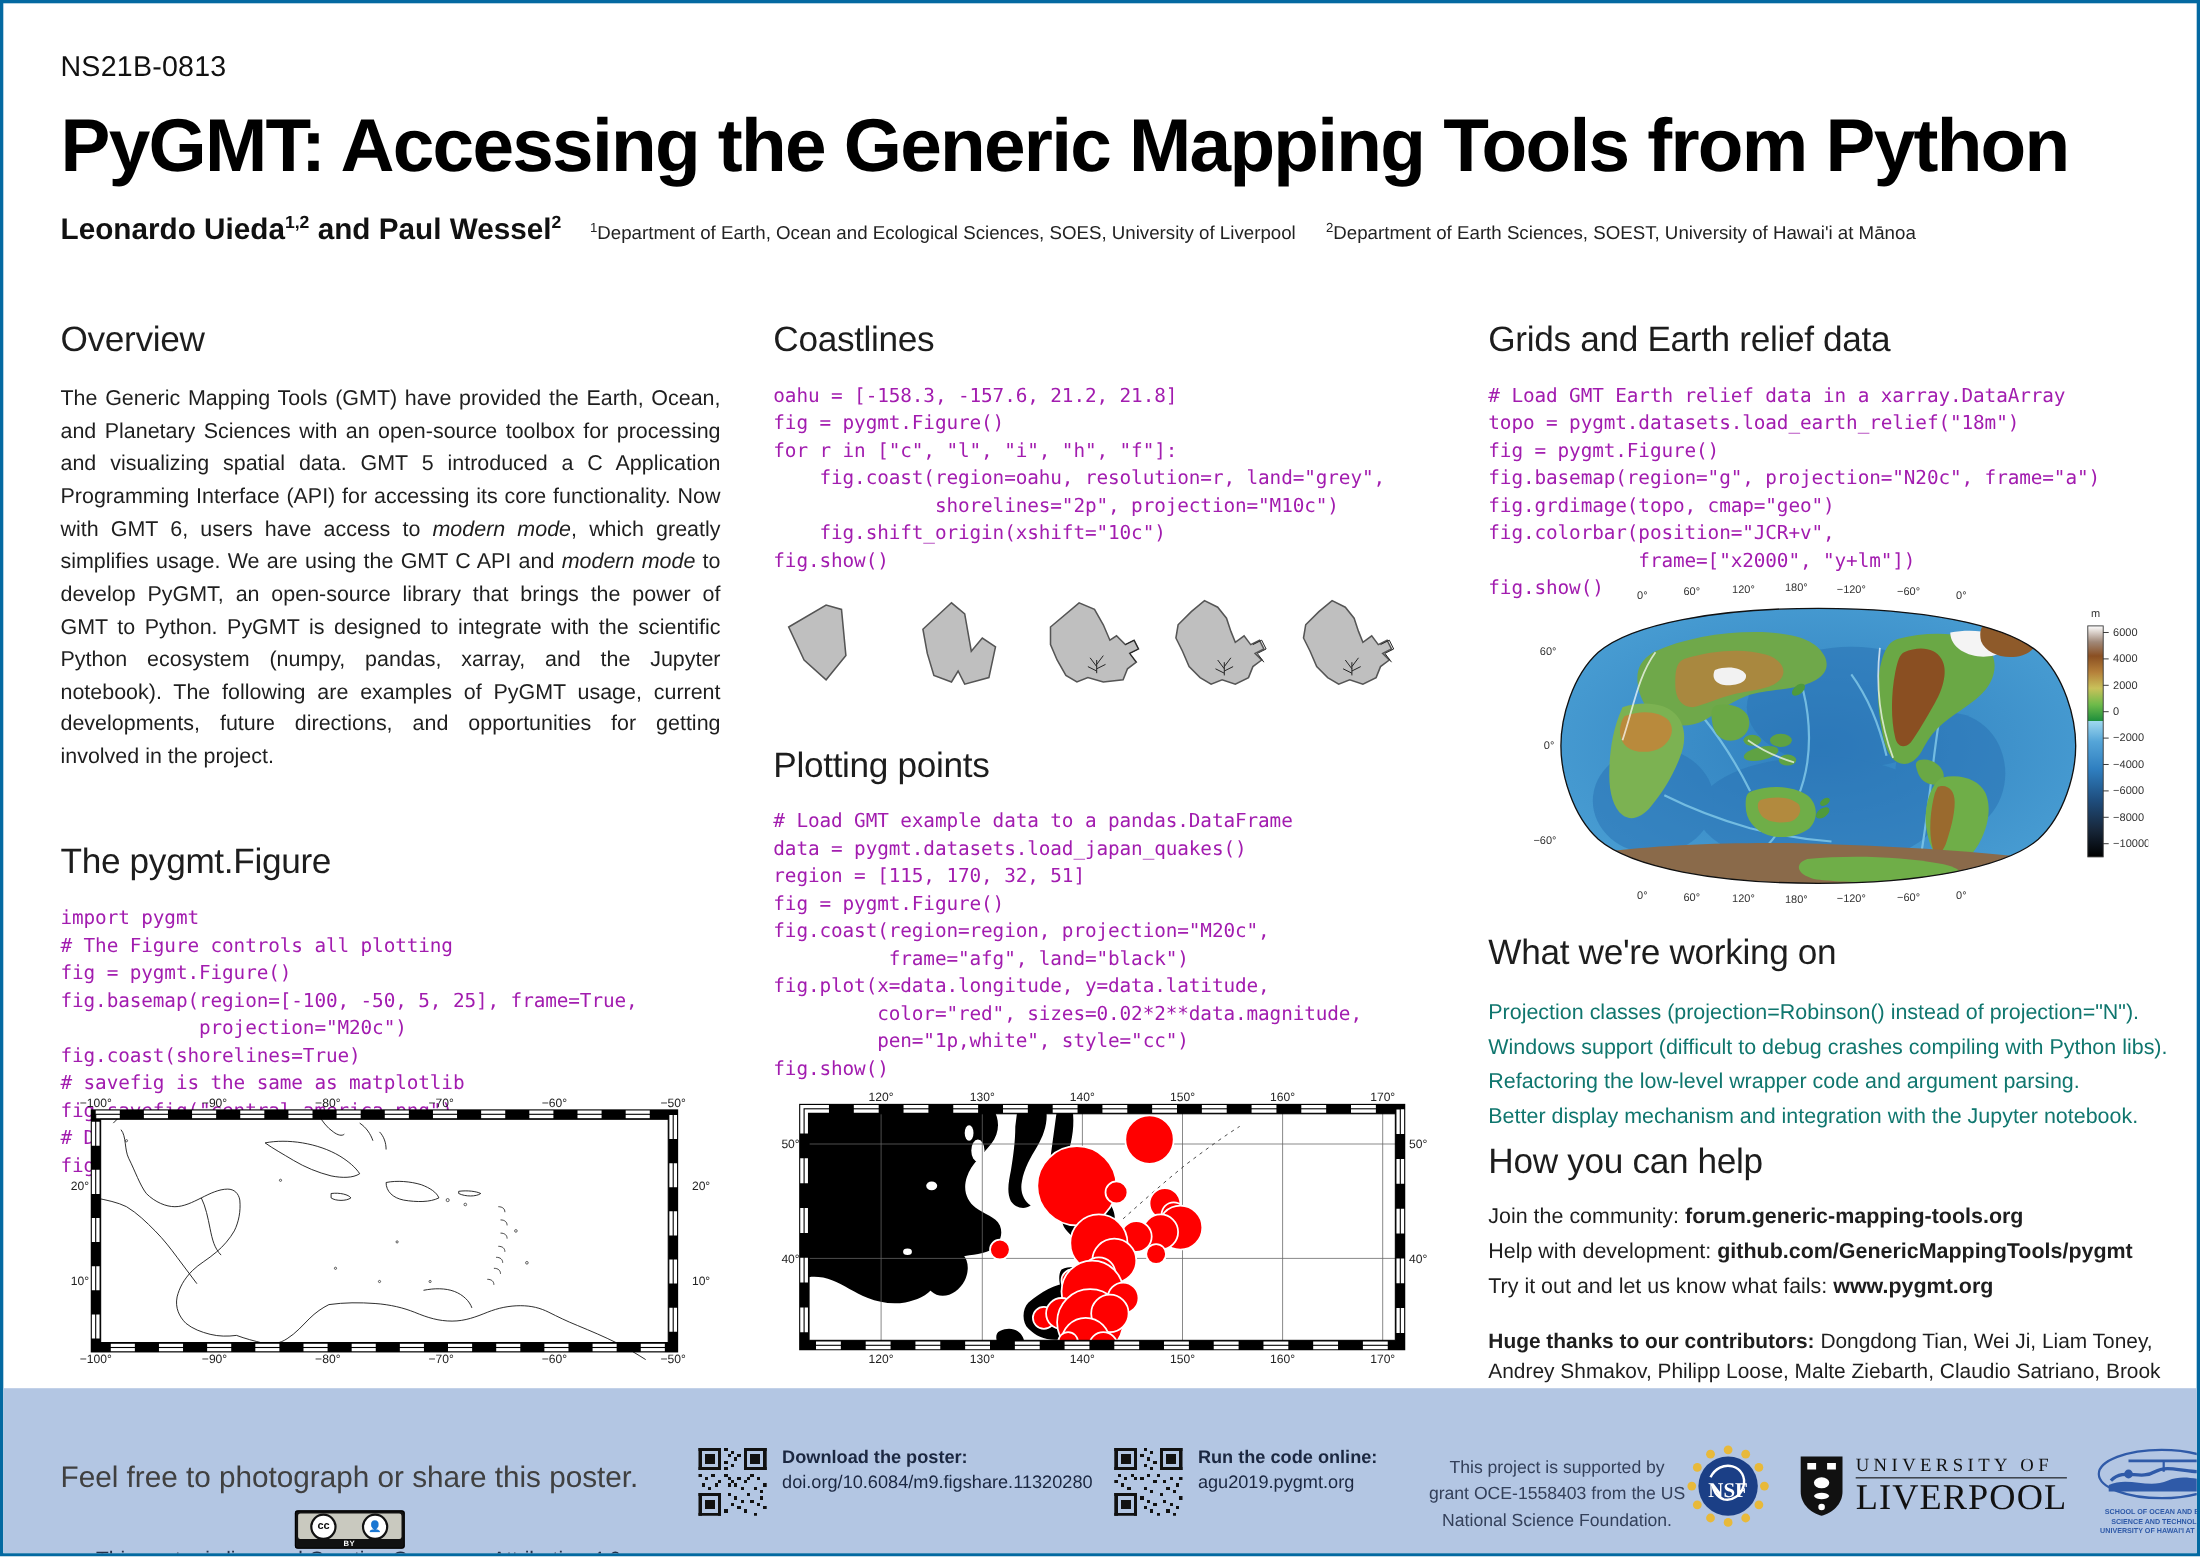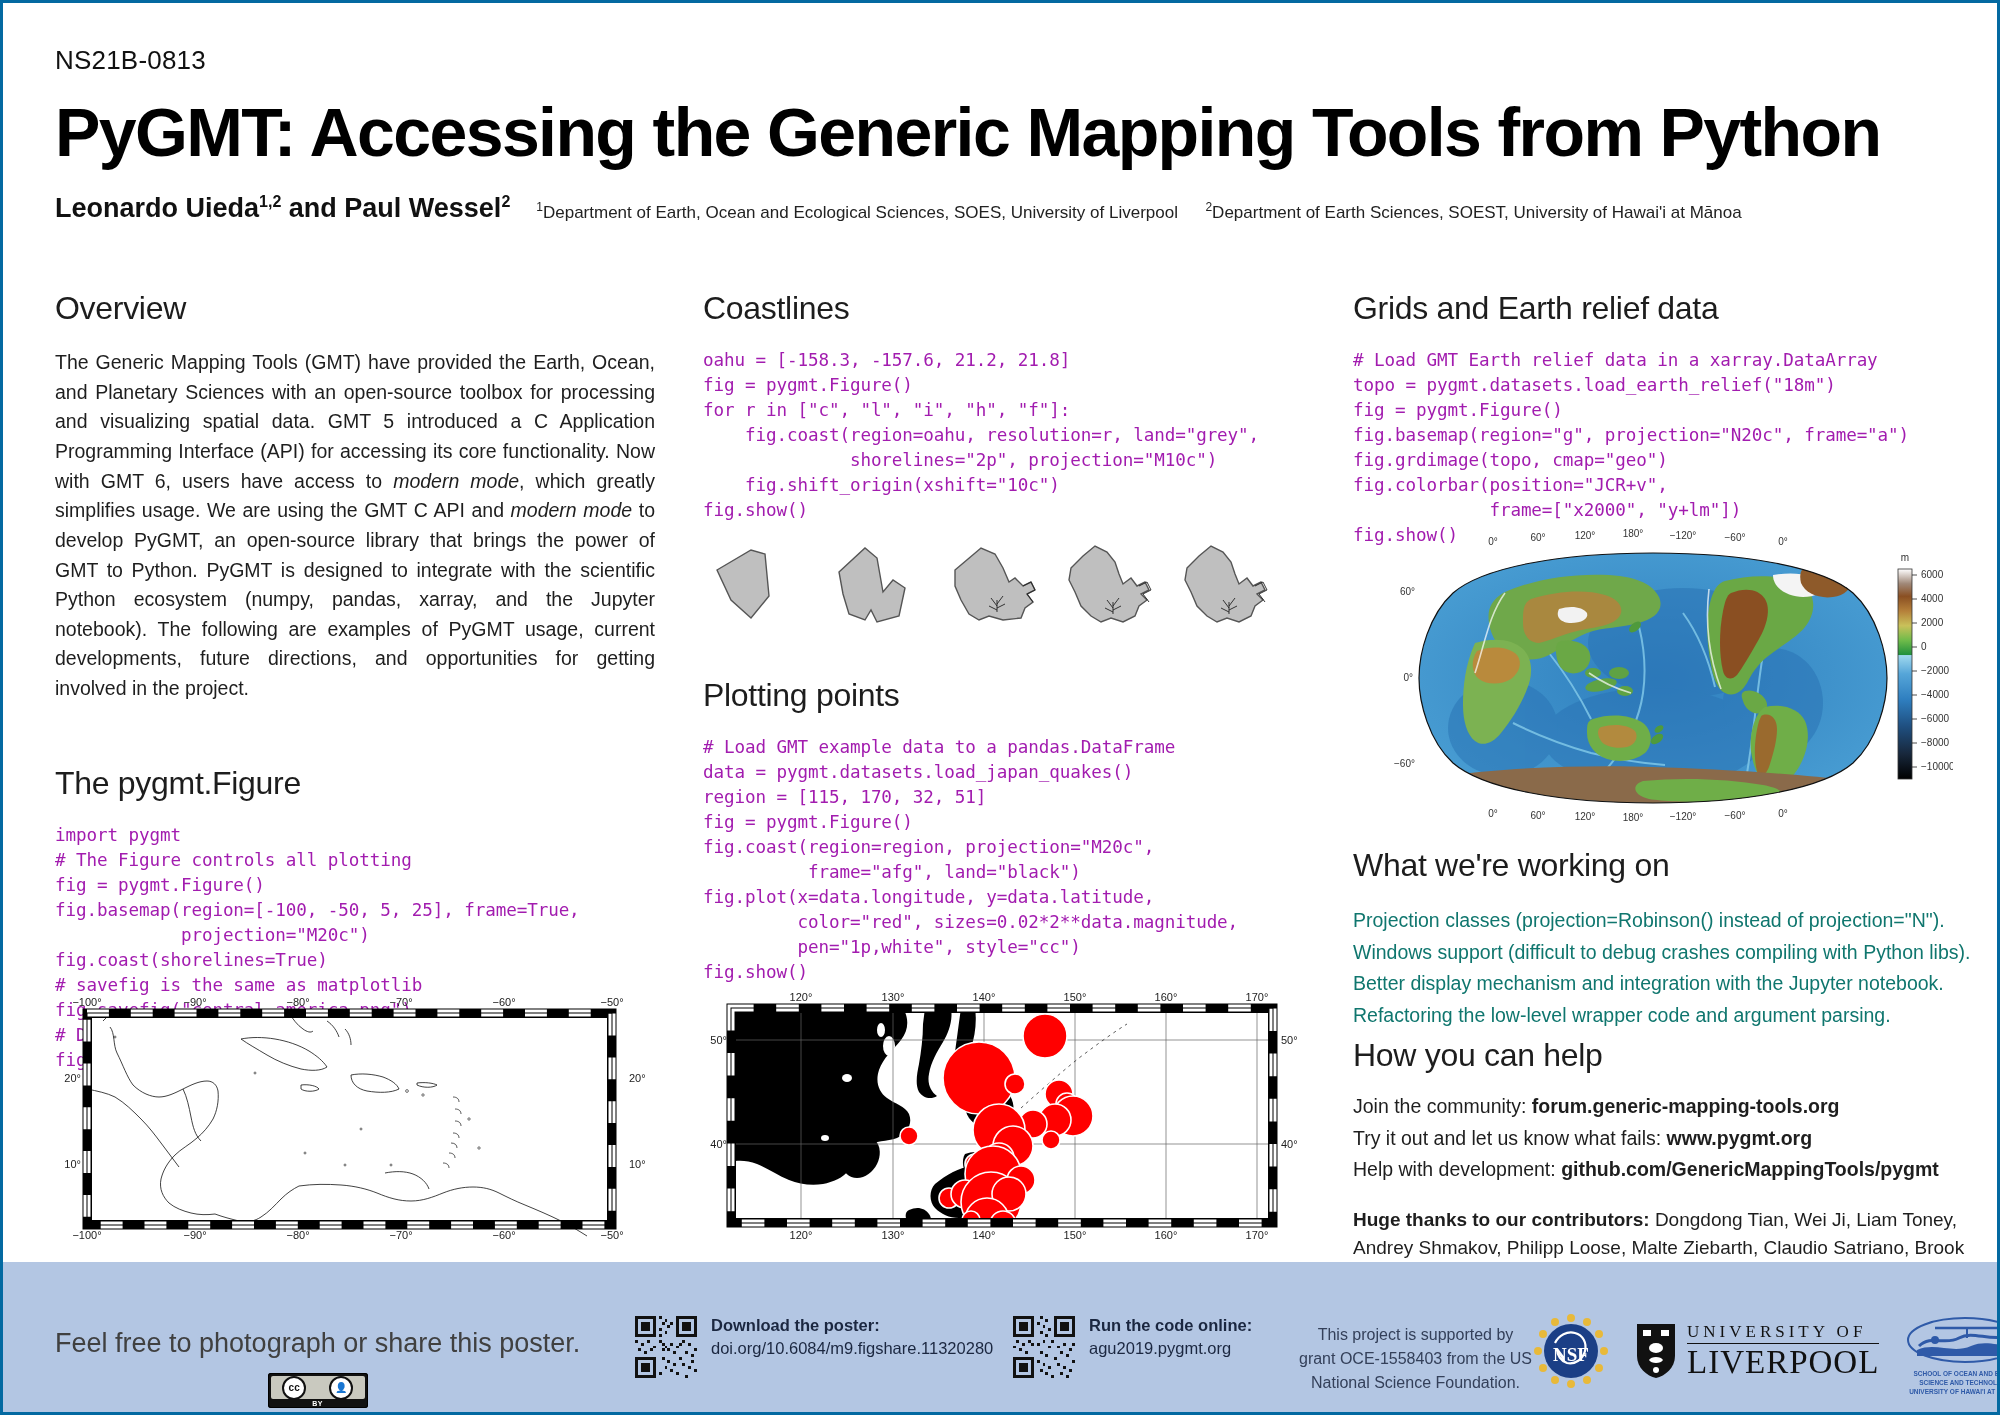--- a/index.html
+++ b/index.html
@@ -674,39 +674,39 @@
         </g>
       </g>
     </svg>
   </div>
 
   <div style="position:absolute;left:1350px;top:845px;width:600px;">
     <h2 class="sec">What we're working on</h2>
     <div class="plainlines">
       <div>Projection classes (projection=Robinson() instead of projection="N").</div>
       <div>Windows support (difficult to debug crashes compiling with Python libs).</div>
+      <div>Refactoring the low-level wrapper code and argument parsing.</div>
       <div>Better display mechanism and integration with the Jupyter notebook.</div>
-      <div>Refactoring the low-level wrapper code and argument parsing.</div>
     </div>
   </div>
 
   <div style="position:absolute;left:1350px;top:1035px;width:620px;">
     <h2 class="sec tight">How you can help</h2>
     <div class="helplines">
       <div>
         <span>Join the community:</span>
         <span class="b">forum.generic-mapping-tools.org</span>
       </div>
       <div>
+        <span>Help with development:</span>
+        <span class="b">github.com/GenericMappingTools/pygmt</span>
+      </div>
+      <div>
         <span>Try it out and let us know what fails:</span>
         <span class="b">www.pygmt.org</span>
-      </div>
-      <div>
-        <span>Help with development:</span>
-        <span class="b">github.com/GenericMappingTools/pygmt</span>
       </div>
     </div>
     <div class="thanks">
       <span class="b">Huge thanks to our contributors:</span><span> Dongdong Tian, Wei Ji, Liam Toney, Andrey Shmakov, Philipp Loose, Malte Ziebarth, Claudio Satriano, Brook Tozer, Mark Wieczorek, Josh Sixsmith</span>
     </div>
   </div>
 
   <div class="footer">
     <div class="f-left">
       <div class="f-share">Feel free to photograph or share this poster.</div>

